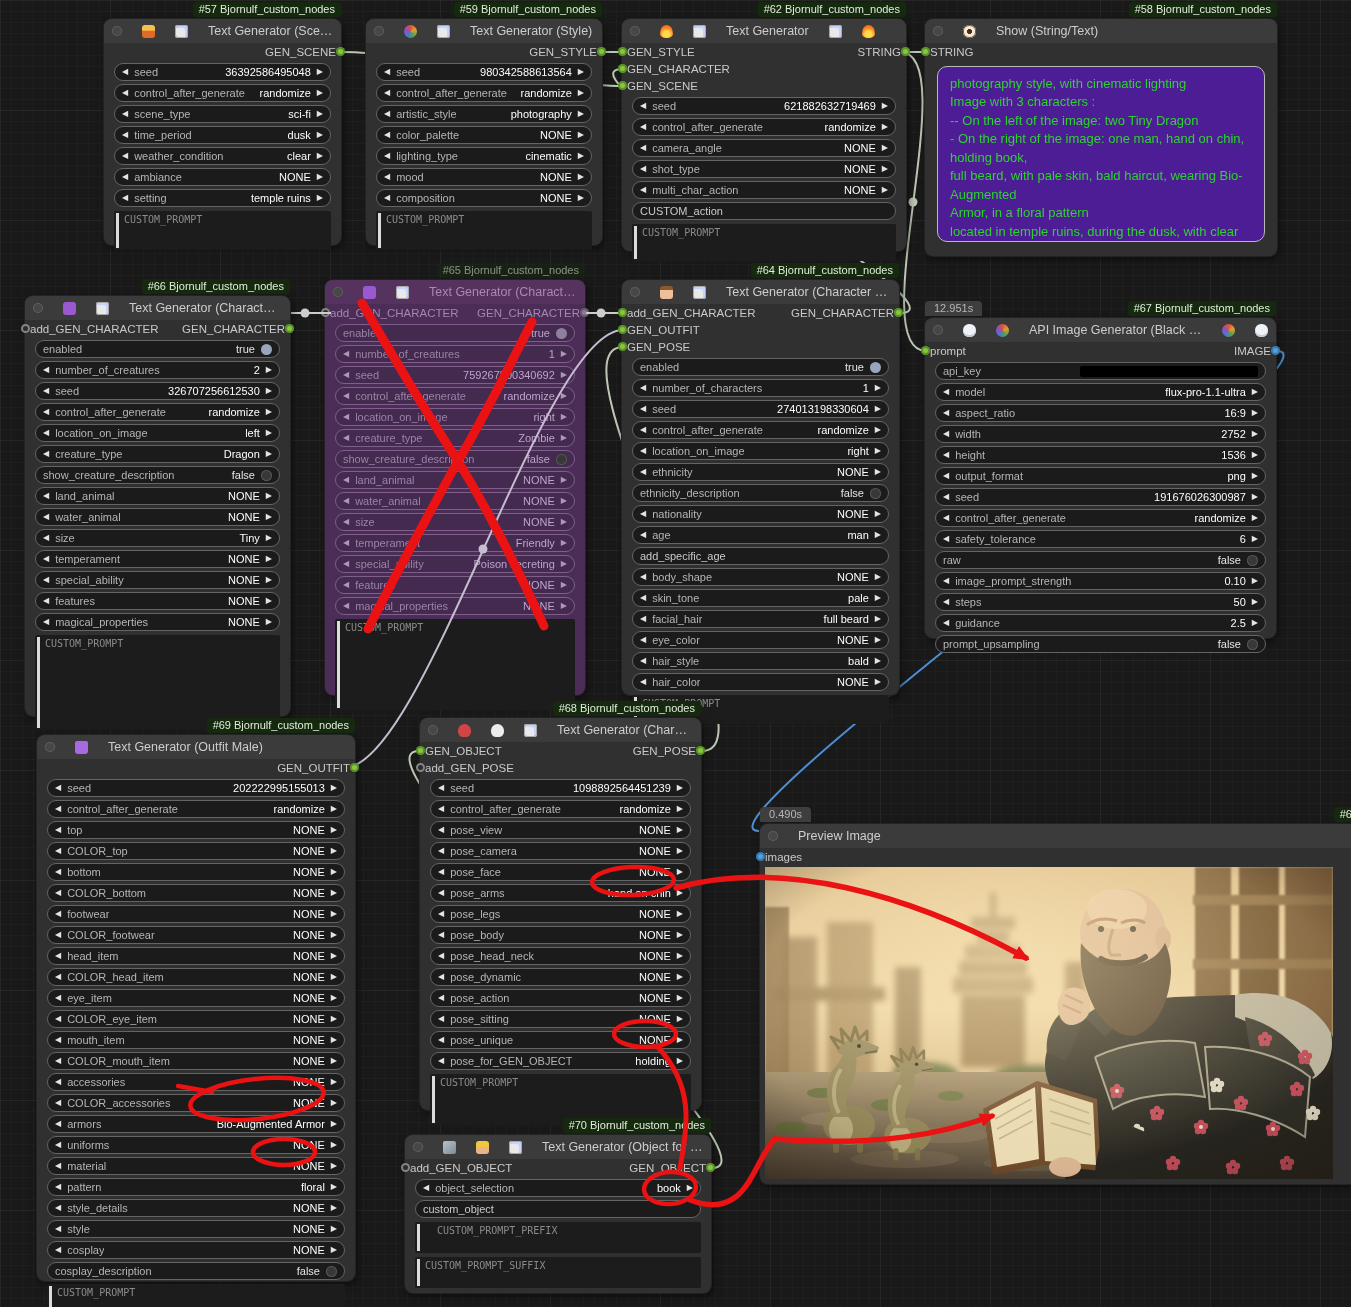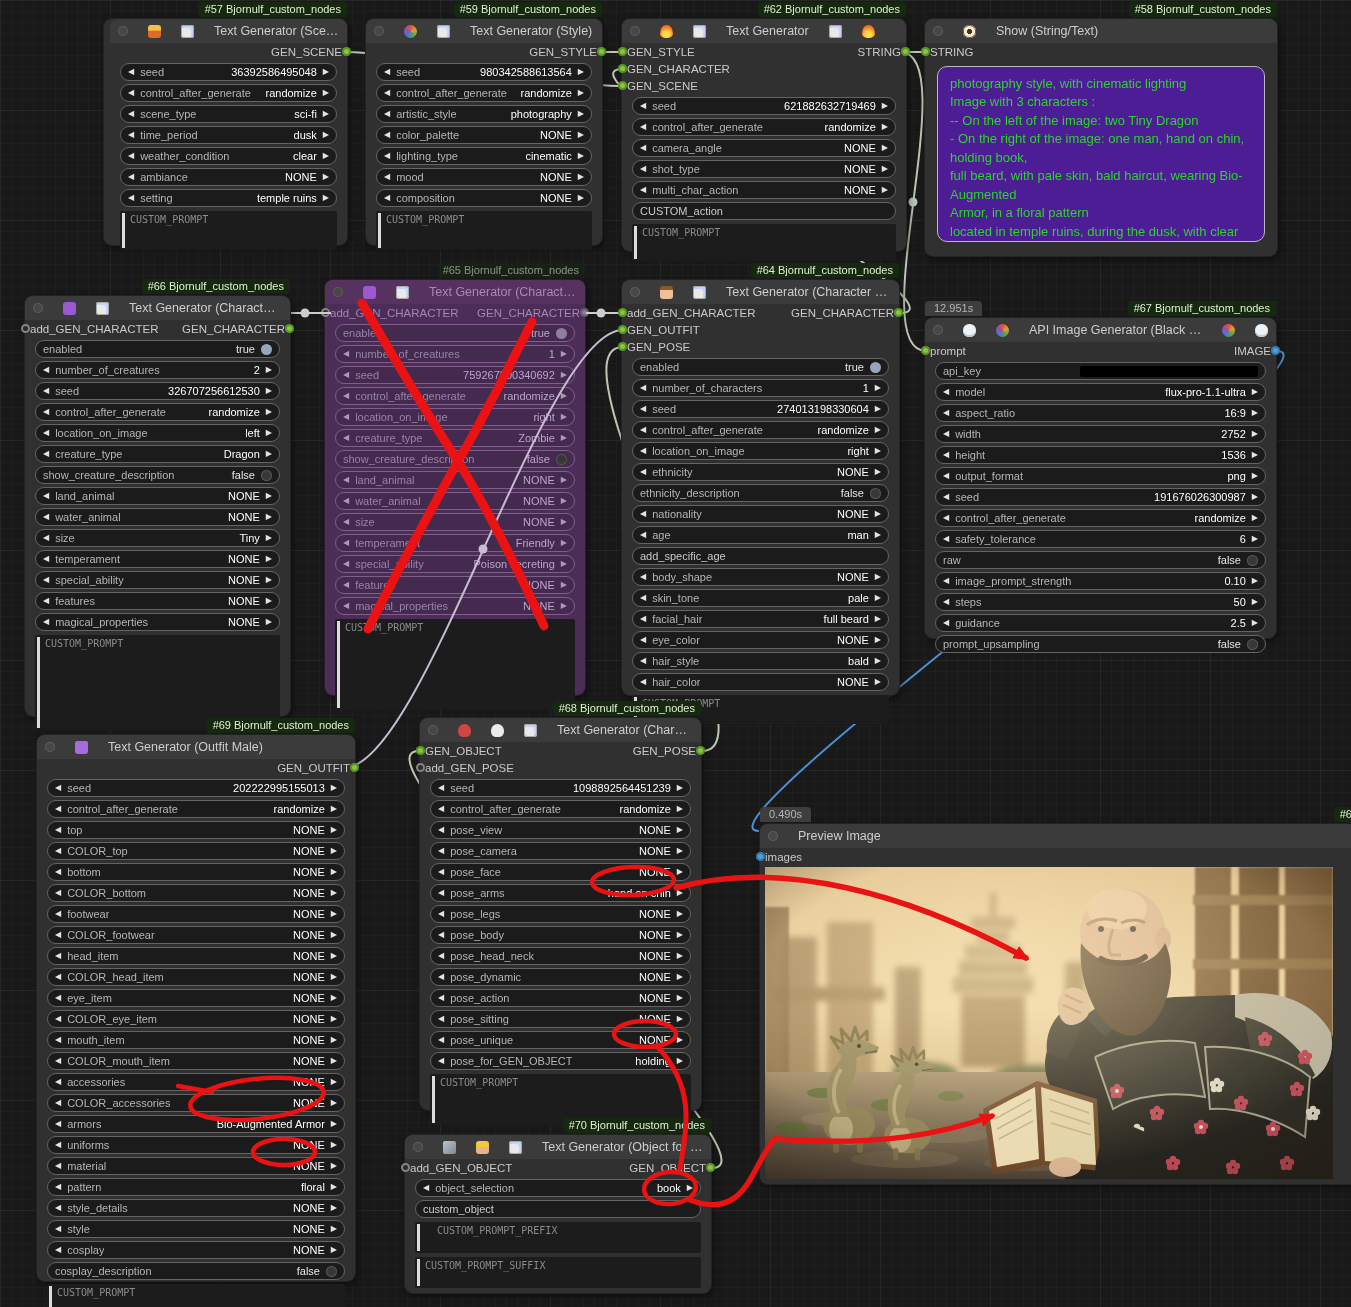--- a/index.html
+++ b/index.html
@@ -106,21 +106,21 @@
       <ellipse cx="633" cy="881" rx="41" ry="14" transform="rotate(-2 633 881)" stroke="#ea1212" stroke-width="4.5" fill="none"></ellipse>
       <path d="M 676 888 C 780 858, 910 894, 1026 958" stroke-linecap="round" marker-end="url(#arrowhead)" stroke="#ea1212" stroke-width="5.5" fill="none"></path>
       <ellipse cx="645" cy="1034" rx="31" ry="13" stroke="#ea1212" stroke-width="4.5" fill="none"></ellipse>
       <path d="M 657 1046 C 694 1086, 688 1122, 680 1168" stroke-linecap="round" stroke="#ea1212" stroke-width="5" fill="none"></path>
       <ellipse cx="670" cy="1188" rx="26" ry="16" transform="rotate(-4 670 1188)" stroke="#ea1212" stroke-width="4.5" fill="none"></ellipse>
       <path d="M 690 1200 C 748 1222, 752 1162, 775 1139 C 880 1147, 945 1133, 992 1116" stroke-linecap="round" marker-end="url(#arrowhead)" stroke="#ea1212" stroke-width="5.5" fill="none"></path>
       <ellipse cx="257" cy="1099" rx="67" ry="20" transform="rotate(-6 257 1099)" stroke="#ea1212" stroke-width="4.5" fill="none"></ellipse>
       <path d="M 178 1086 L 212 1092" stroke-linecap="round" stroke="#ea1212" stroke-width="4.5" fill="none"></path>
       <ellipse cx="284" cy="1152" rx="31" ry="13" stroke="#ea1212" stroke-width="4.5" fill="none"></ellipse>
     </svg>
-<div class="node" style="left: 104px; top: 19px; width: 237px; height: 226px; padding-left: 6px;">
+<div class="node" style="left: 104px; top: 19px; width: 237px; height: 226px;">
       <span class="badge-id">#57 Bjornulf_custom_nodes</span>
       <div class="node-header">
         <span class="collapse-dot"></span>
         <span class="icon-chip chip-sunset"></span>
         <span class="icon-chip chip-memo"></span>
         <span class="node-title">Text Generator (Scene)</span>
       </div>
       <div class="port-row">
         <span class="pside"></span>
         <span class="pside">

